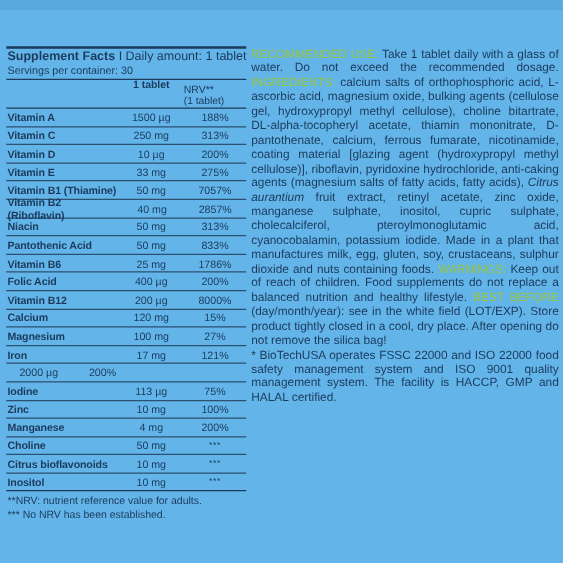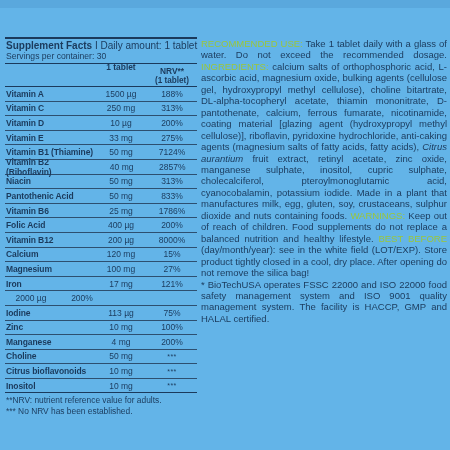--- a/index.html
+++ b/index.html
@@ -57,23 +57,23 @@
   .col-head .c-amt {
     width: 52px;
     text-align: center;
     font-size: 8.4px;
     font-weight: bold;
     line-height: 9px;
     padding-bottom: 13px;
   }
   .col-head .c-nrv {
     width: 50px;
-    text-align: center;
+    text-align: left;
     font-size: 8.4px;
-    font-weight: bold;
+    font-weight: normal;
     line-height: 9px;
   }
   .col-head .c-nrv .sub2 { display: block; font-size: 8.2px; }
 
   .frow {
     display: flex;
     align-items: center;
     height: 13.6px;
     font-size: 8.5px;
   }
@@ -169,21 +169,21 @@
       <div class="rule-thin"></div>
       <div class="frow">
         <div class="f-name">Vitamin E</div>
         <div class="f-amt">33 mg</div>
         <div class="f-nrv">275%</div>
       </div>
       <div class="rule-thin"></div>
       <div class="frow">
         <div class="f-name">Vitamin B1 (Thiamine)</div>
         <div class="f-amt">50 mg</div>
-        <div class="f-nrv">7124%</div>
+        <div class="f-nrv">7057%</div>
       </div>
       <div class="rule-thin"></div>
       <div class="frow">
         <div class="f-name">Vitamin B2 (Riboflavin)</div>
         <div class="f-amt">40 mg</div>
         <div class="f-nrv">2857%</div>
       </div>
       <div class="rule-thin"></div>
       <div class="frow">
         <div class="f-name">Niacin</div>

